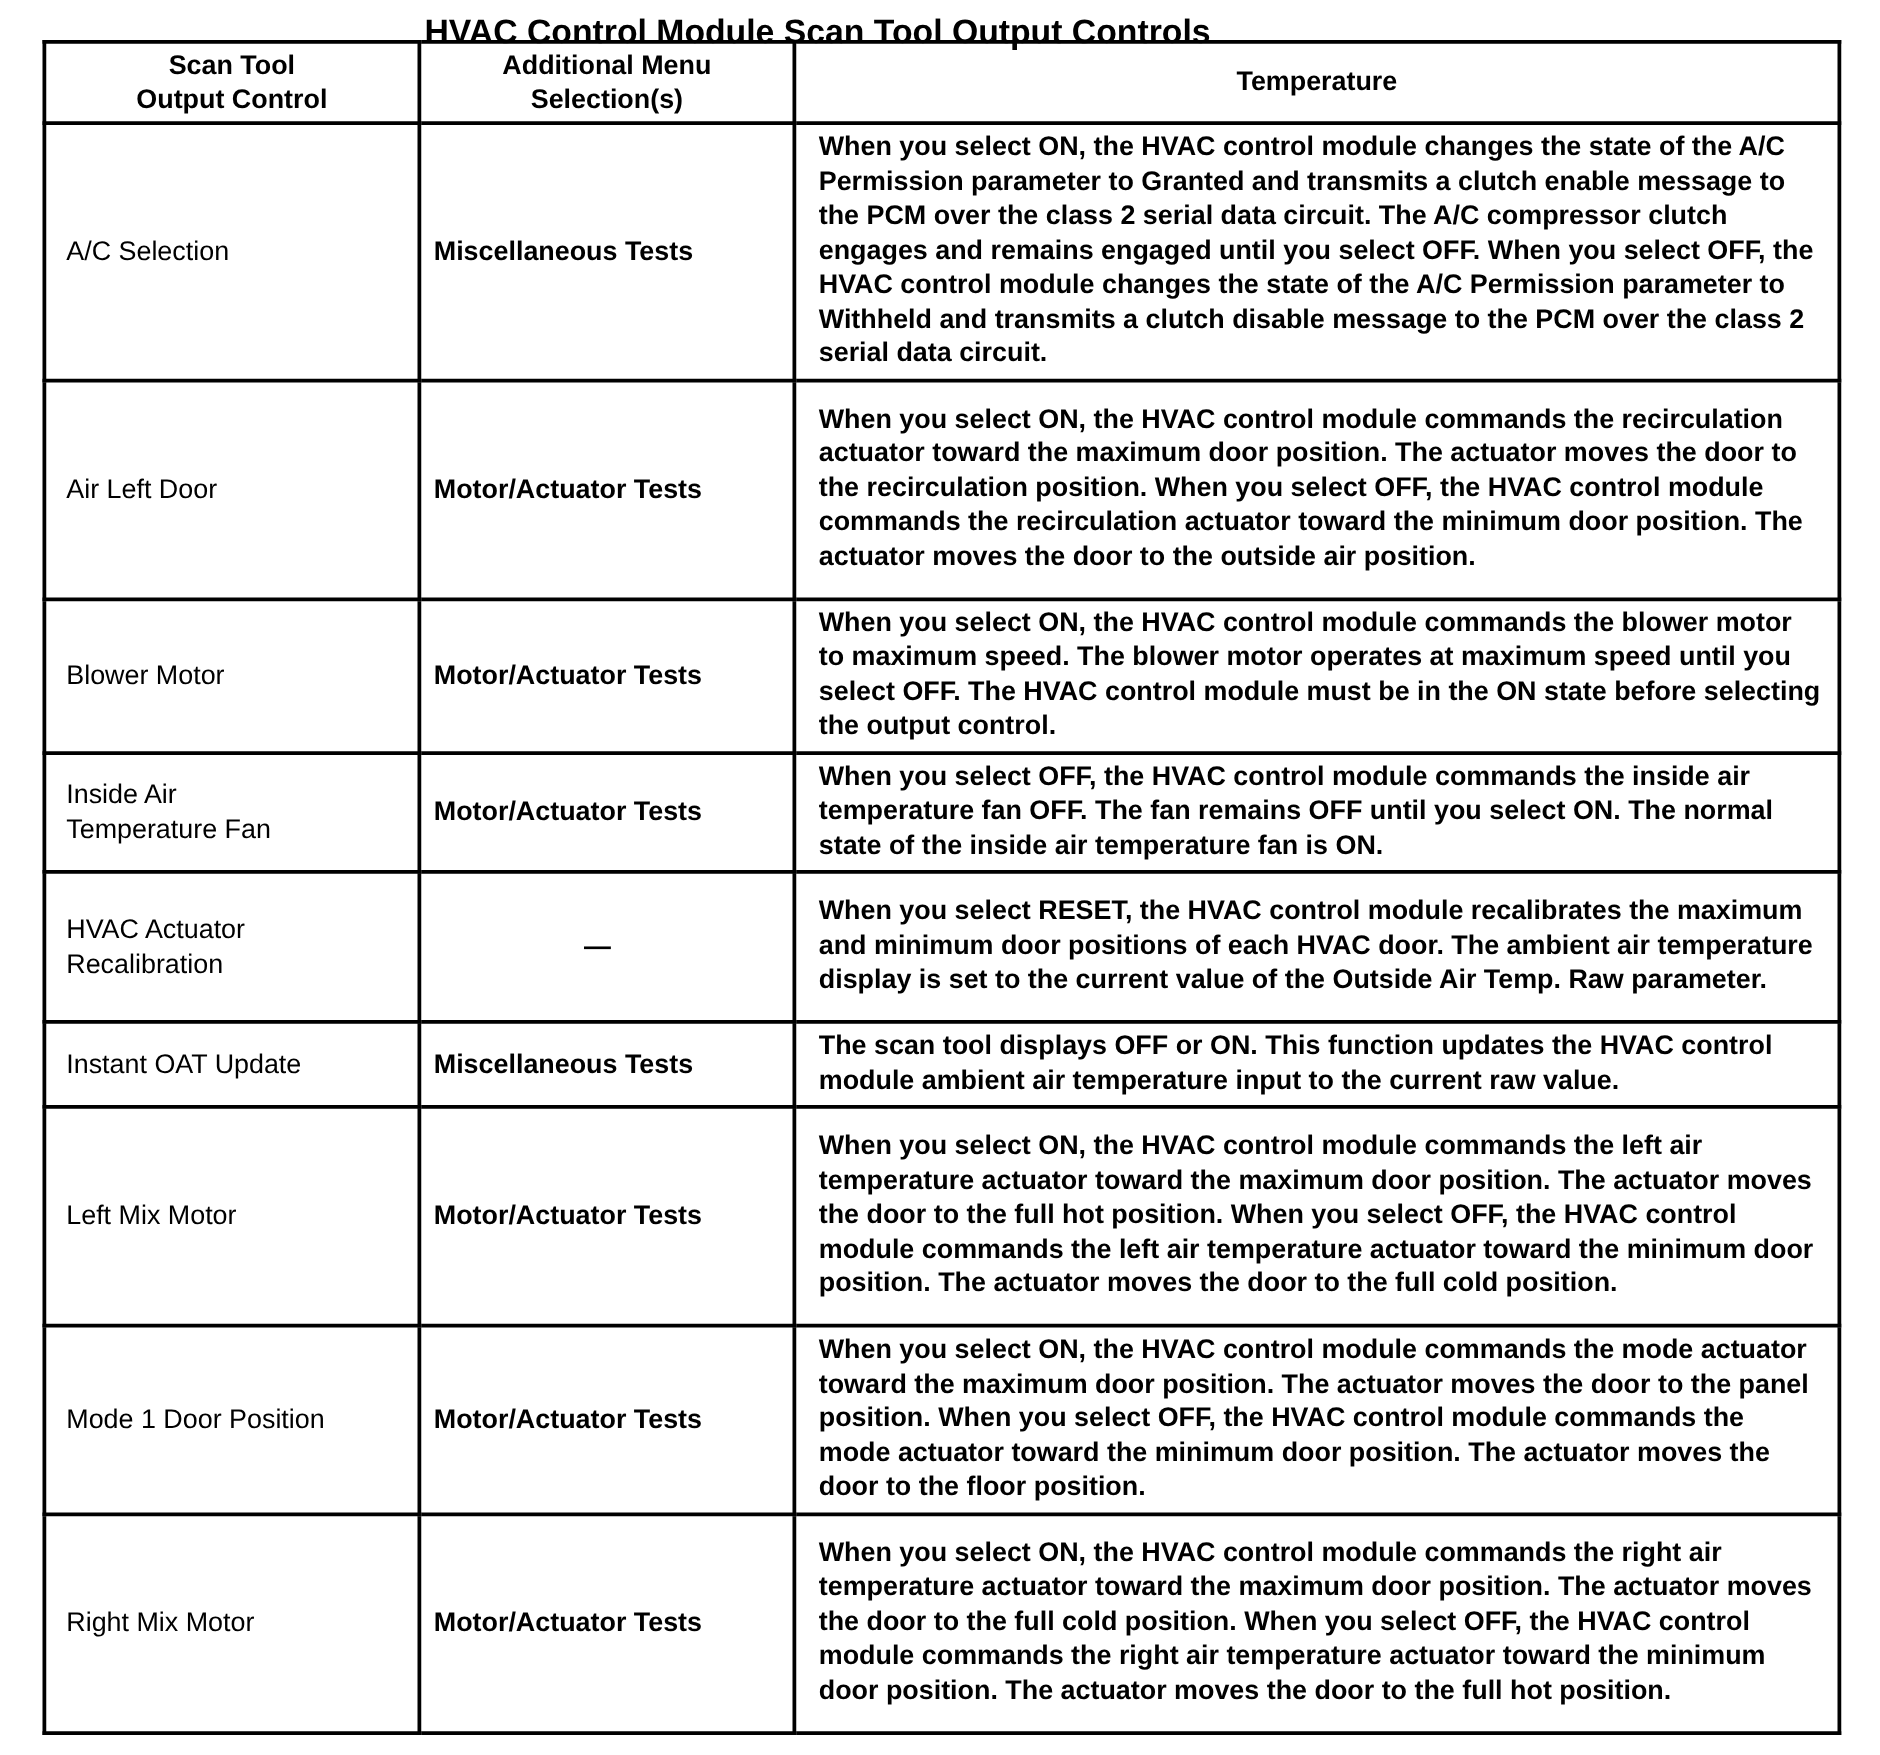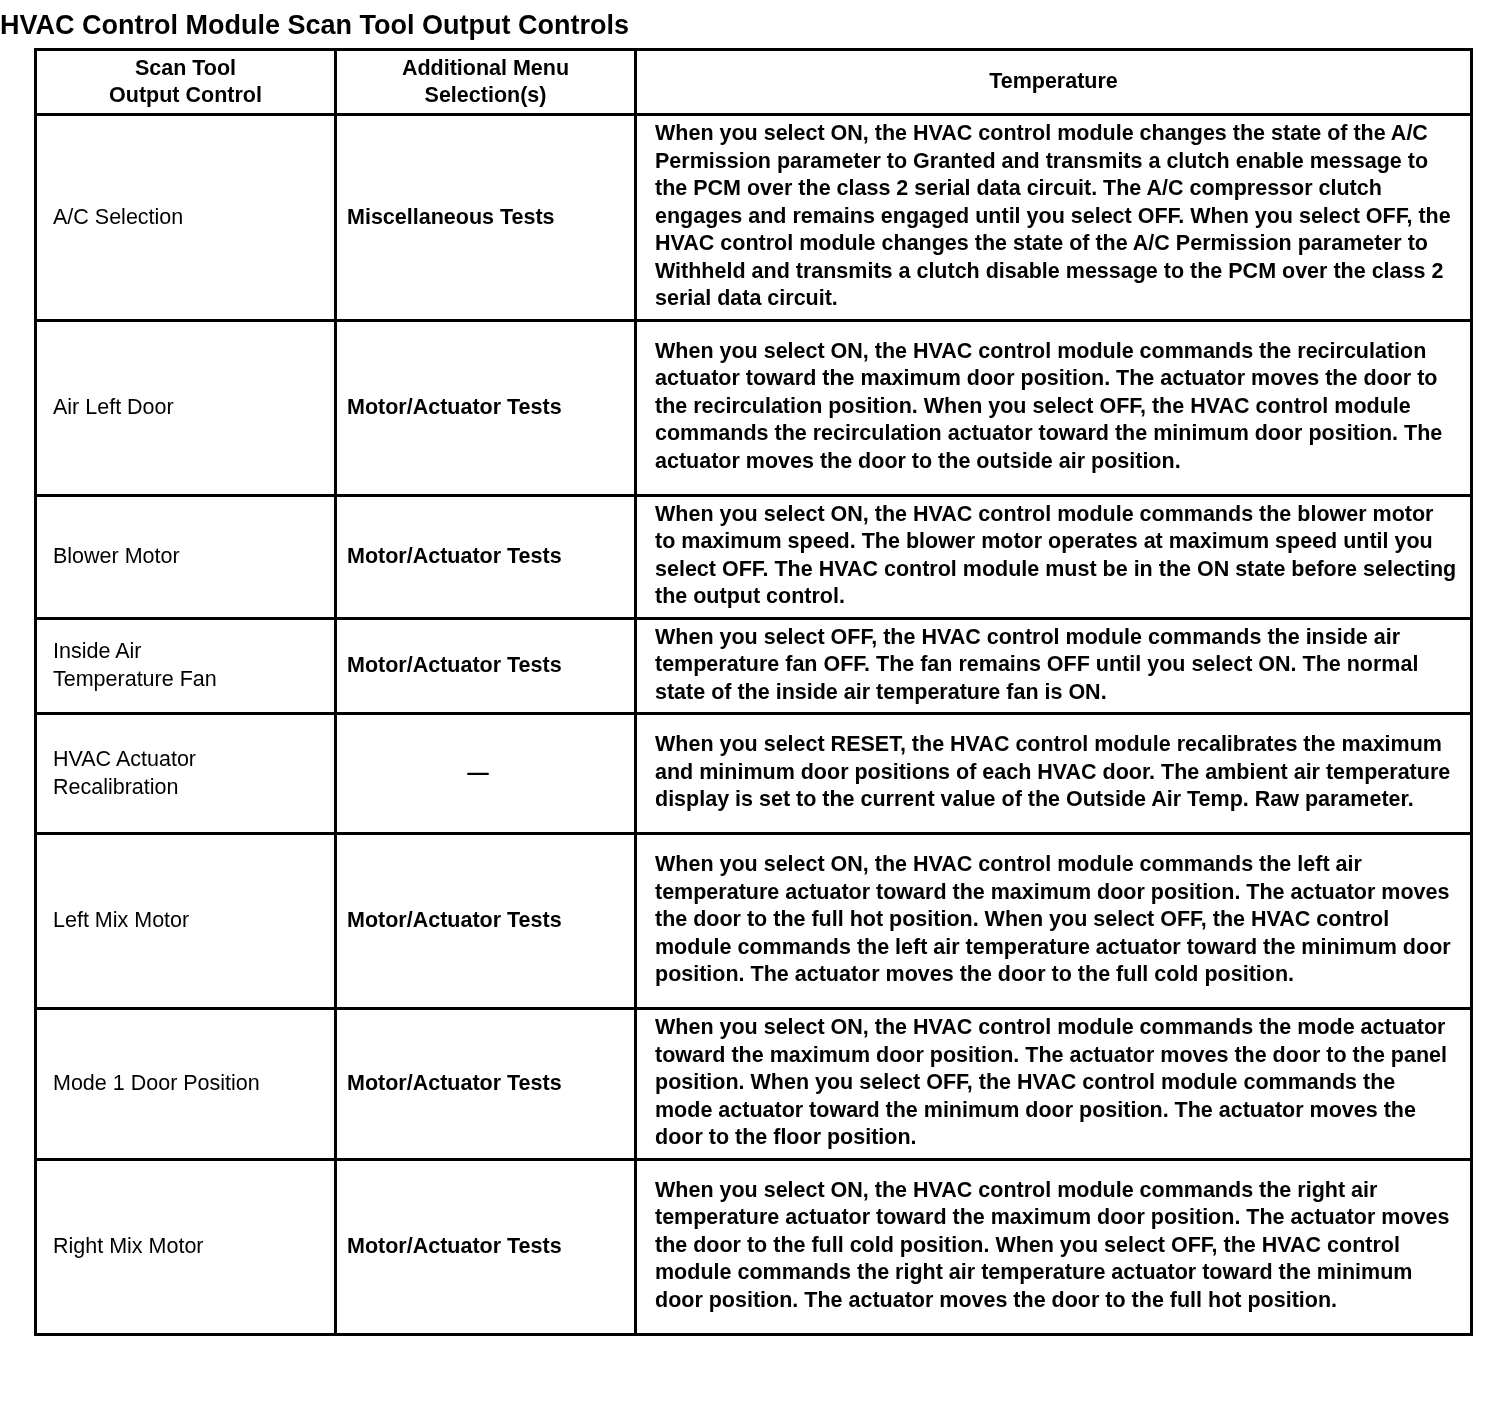--- a/index.html
+++ b/index.html
@@ -2,24 +2,24 @@
 <html><head>
   <meta charset="utf-8">
   <style>
     html, body { margin: 0; padding: 0; background: #ffffff; }
     body {
       width: 1504px; height: 1404px; position: relative; overflow: hidden;
       font-family: "Liberation Sans", sans-serif; color: #000;
     }
     .title {
       position: absolute; top: 10px; left: 0; width: 1308px;
-      text-align: left; font-weight: bold; font-size: 27px; letter-spacing: 0px;
+      text-align: center; font-weight: bold; font-size: 27px; letter-spacing: 0px;
     }
     table.main {
-      position: absolute; top: 48px; left: 34px;
+      position: absolute; top: 32px; left: 34px;
       border-collapse: collapse; table-layout: fixed;
       width: 1436px;
       transform: skewX(0deg);
     }
     table.main td, table.main th {
       border: 3px solid #000;
       font-size: 21.5px; line-height: 27.5px;
       vertical-align: middle;
     }
     table.main th {
@@ -77,20 +77,25 @@
 Temperature Fan</td>
       <td class="c2">Motor/Actuator Tests</td>
       <td class="c3">When you select OFF, the HVAC control module commands the inside air temperature fan OFF. The fan remains OFF until you select ON. The normal state of the inside air temperature fan is ON.</td>
     </tr>
     <tr style="height:120px">
       <td class="c1 cell-text">HVAC Actuator
 Recalibration</td>
       <td class="c2 center">—</td>
       <td class="c3">When you select RESET, the HVAC control module recalibrates the maximum and minimum door positions of each HVAC door. The ambient air temperature display is set to the current value of the Outside Air Temp. Raw parameter.</td>
     </tr>
+    <tr style="height:66px">
+      <td class="c1 cell-text">Instant OAT Update</td>
+      <td class="c2">Miscellaneous Tests</td>
+      <td class="c3">The scan tool displays OFF or ON. This function updates the HVAC control module ambient air temperature input to the current raw value.</td>
+    </tr>
     <tr style="height:175px">
       <td class="c1 cell-text">Left Mix Motor</td>
       <td class="c2">Motor/Actuator Tests</td>
       <td class="c3">When you select ON, the HVAC control module commands the left air temperature actuator toward the maximum door position. The actuator moves the door to the full hot position. When you select OFF, the HVAC control module commands the left air temperature actuator toward the minimum door position. The actuator moves the door to the full cold position.</td>
     </tr>
     <tr style="height:146px">
       <td class="c1 cell-text">Mode 1 Door Position</td>
       <td class="c2">Motor/Actuator Tests</td>
       <td class="c3">When you select ON, the HVAC control module commands the mode actuator toward the maximum door position. The actuator moves the door to the panel position. When you select OFF, the HVAC control module commands the mode actuator toward the minimum door position. The actuator moves the door to the floor position.</td>
     </tr>

